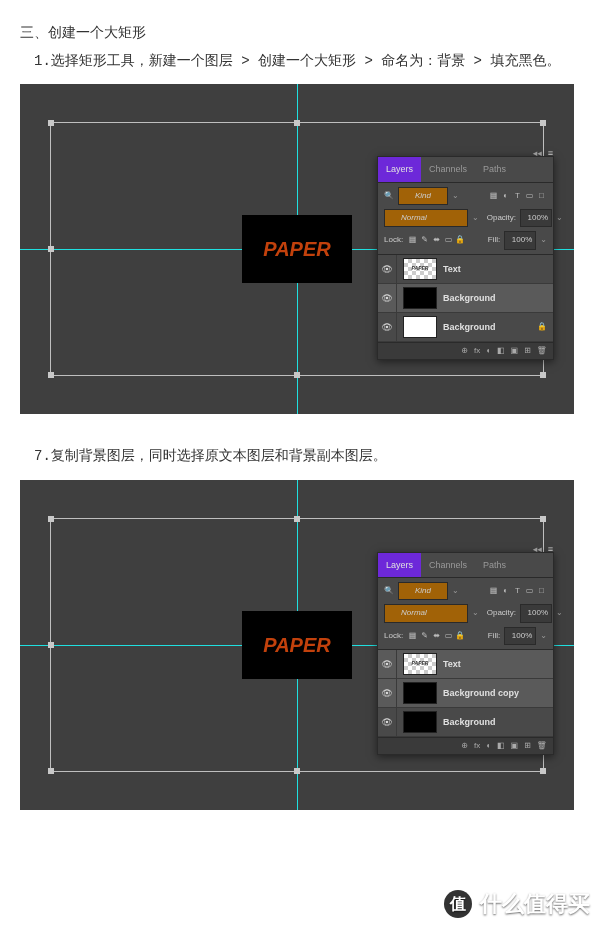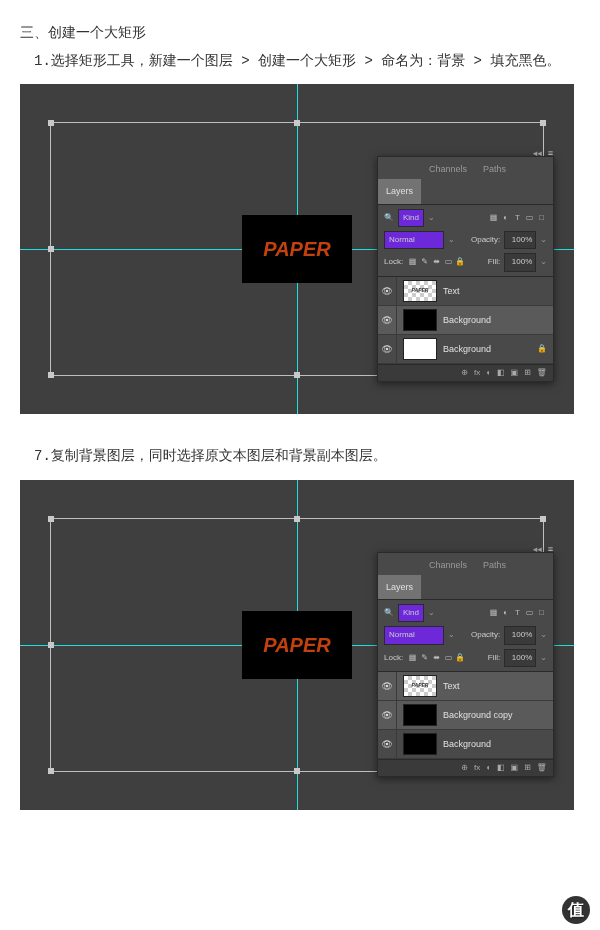--- a/index.html
+++ b/index.html
@@ -107,42 +107,42 @@
     display: flex;
     border-bottom: 1px solid #2a2a2a;
     font-size: 9px;
   }
   .tab {
     padding: 4px 8px;
     color: #999;
   }
   .tab.active {
     color: #e0e0e0;
-    background: #737373;
-    margin-top: 22px;
+    background: #6d28d9;
   }
   .controls {
     padding: 4px 6px;
     display: flex;
     flex-direction: column;
     gap: 4px;
     border-bottom: 1px solid #2a2a2a;
   }
   .row {
     display: flex;
     align-items: center;
     gap: 4px;
     font-size: 8px;
     color: #ccc;
   }
   .dropdown {
-    background: #6d28d9;
+    background: #a16207;
     border: 1px solid #2a2a2a;
-    padding: 1px 4px;
+    padding: 1px 16px;
     flex: 0 0 auto;
+    font-style: italic;
   }
   .spacer {flex:1;}
   .pct {
     background: #3a3a3a;
     border: 1px solid #2a2a2a;
     padding: 1px 3px;
     min-width: 24px;
     text-align: right;
   }
   .icons {
@@ -200,20 +200,21 @@
     font-size:5px;
     font-weight:900;
     font-style:italic;
     color:#333;
   }
   .thumb.black { background:#000; }
   .thumb.white { background:#fff; }
   .lname {
     font-size: 9px;
     color: #e0e0e0;
+    font-weight: bold;
   }
   .lock {
     margin-left:auto;
     margin-right:6px;
     font-size:8px;
     color:#ccc;
   }
   .panel-footer {
     height: 16px;
     background: #3a3a3a;
@@ -443,13 +444,14 @@
       <span>◧</span>
       <span>▣</span>
       <span>⊞</span>
       <span>🗑</span>
     </div>
   </div>
 </div>
 
 <div class="watermark">
   <div class="wm-badge">值</div>
+  <span>什么值得买</span>
 </div>
 
 </body></html>

